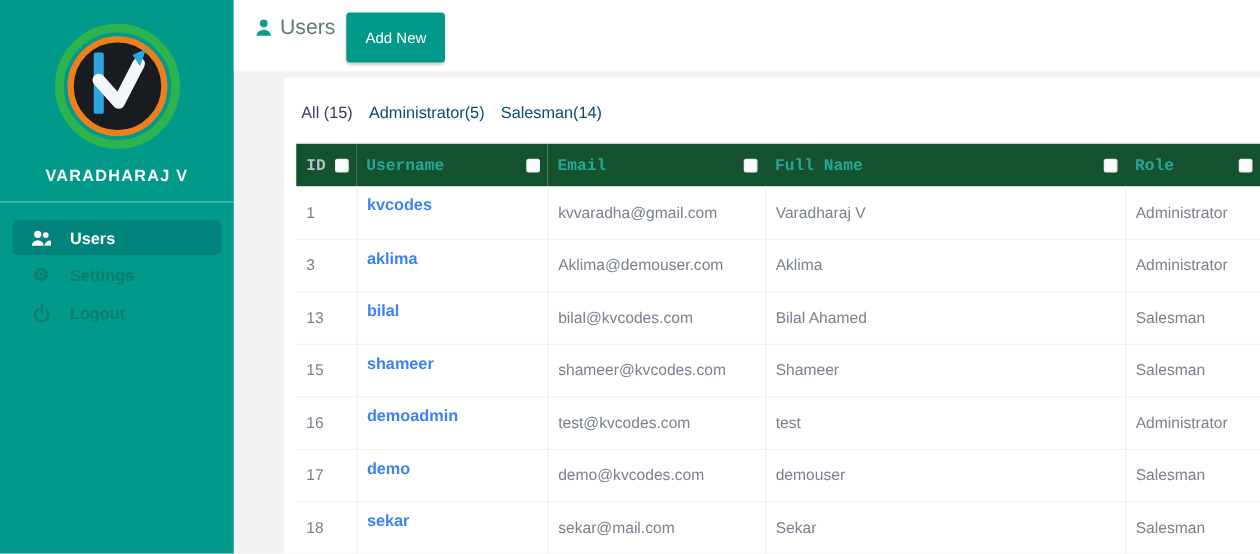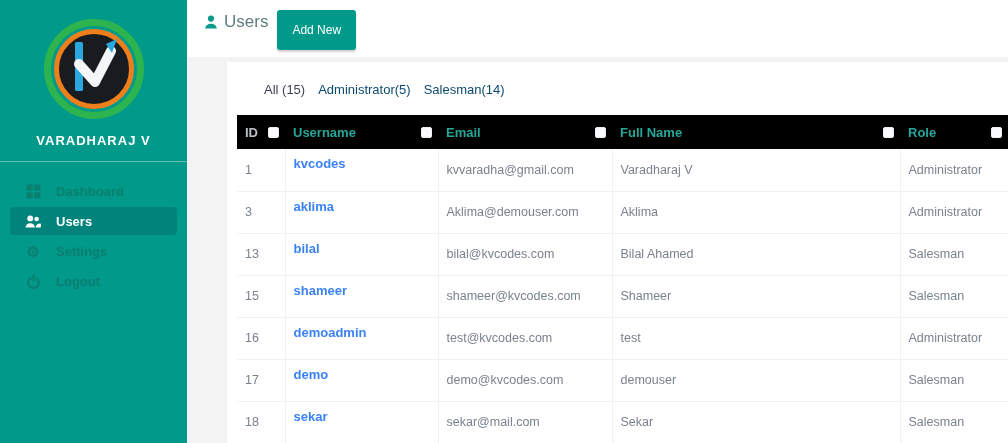--- a/index.html
+++ b/index.html
@@ -47,31 +47,31 @@
     box-shadow:0 2px 2px rgba(0,0,0,.18); cursor:pointer;
   }
 
   
   .card {
     position:absolute; left:227px; top:62px; right:0; bottom:0;
     background:#ffffff;
   }
   .filters { display:flex; gap:13px; padding:20px 0 0 14px; font-size:13px; }
   .filter-link { text-decoration:none; color:#0c4a6e; cursor:pointer; }
-  .filter-link.current { color:#3b3f54;margin-left:23px; }
+  .filter-link.current { color:#3b3f54; }
 
   
   table.users {
     margin:18px 0 0 10px; width:calc(100% - 10px);
     border-collapse:collapse; table-layout:fixed;
   }
   col.c-id{width:48px;} col.c-user{width:153px;} col.c-email{width:174px;} col.c-full{width:288px;}
   thead th {
-    background:#000000; height:34px; text-align:right;
-    font-size:13px; font-weight:700; color:#27a79a; padding:0 6px 0 8px;
+    background:#14532d; height:34px; text-align:right;
+    font-size:13px; font-weight:700; color:#27a79a; padding:0 6px 0 8px;font-family:Liberation Mono, monospace;
   }
   thead th .th-inner { display:flex; align-items:center; justify-content:space-between; }
   thead th.id-col .th-label { color:#b9c0c7; }
   .sq {
     width:11px; height:11px; background:#fbfbfd; border:1px solid #ededf2;
     border-radius:2px; flex:none;
   }
   tbody td {
     height:42px; padding:0 8px; vertical-align:middle;
     font-size:12.5px; color:#7a828e;
@@ -90,31 +90,20 @@
       <circle cx="52" cy="52" r="37.5" fill="#181b20" stroke="#ee7f1b" stroke-width="5"></circle>
       <rect x="33" y="25" width="8" height="49" rx="1.5" fill="#2ba7e0"></rect>
       <path d="M37 47 L53 65 L69 34" fill="none" stroke="#f4f6f8" stroke-width="10" stroke-linecap="round" stroke-linejoin="round"></path>
       <polygon points="64,27 75,22 70,36" fill="#2ba7e0"></polygon>
     </svg>
   </div>
   <div class="brand-name">VARADHARAJ V</div>
   <div class="sidebar-divider"></div>
 
   <div class="menu">
-    <div class="menu-item">
-      <span class="mi-icon">
-        <svg width="15" height="15" viewBox="0 0 15 15" fill="currentColor">
-          <rect x="0.5" y="0.5" width="6.2" height="6.2" rx="1"></rect>
-            <rect x="8.3" y="0.5" width="6.2" height="6.2" rx="1"></rect>
-          <rect x="0.5" y="8.3" width="6.2" height="6.2" rx="1"></rect>
-            <rect x="8.3" y="8.3" width="6.2" height="6.2" rx="1"></rect>
-        </svg>
-      </span>
-      <span>Dashboard</span>
-    </div>
 
     <div class="menu-item active">
       <span class="mi-icon">
         <svg width="16" height="15" viewBox="0 0 16 15" fill="currentColor">
           <circle cx="5.2" cy="4.4" r="2.9"></circle>
           <circle cx="11.6" cy="5" r="2.3"></circle>
           <path d="M0.5 13.5 a4.7 4.3 0 0 1 9.4 0 z"></path>
           <path d="M10.6 13.5 a4.6 4.2 0 0 1 4.9 -4 a4.4 4.4 0 0 1 0 4 z"></path>
         </svg>
       </span>

